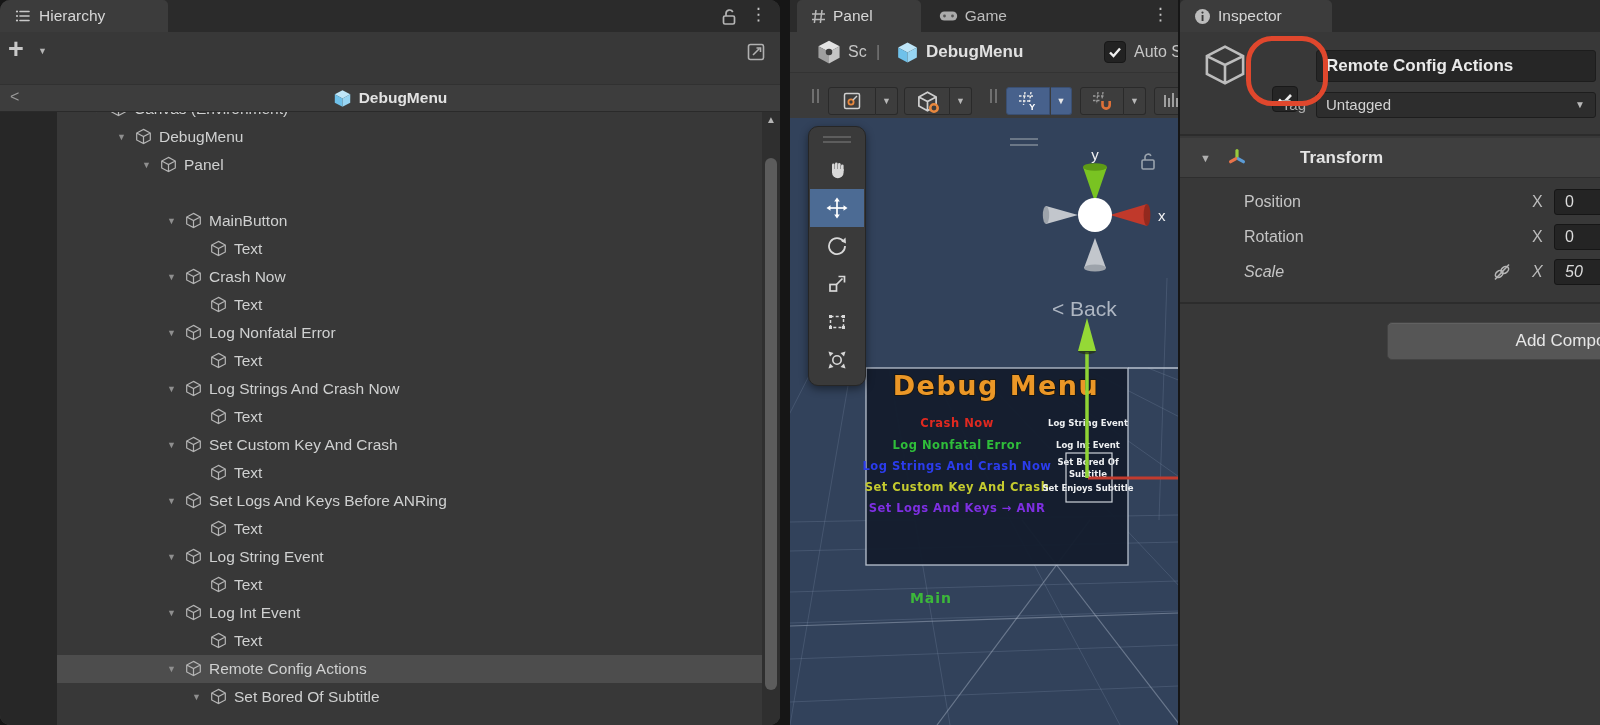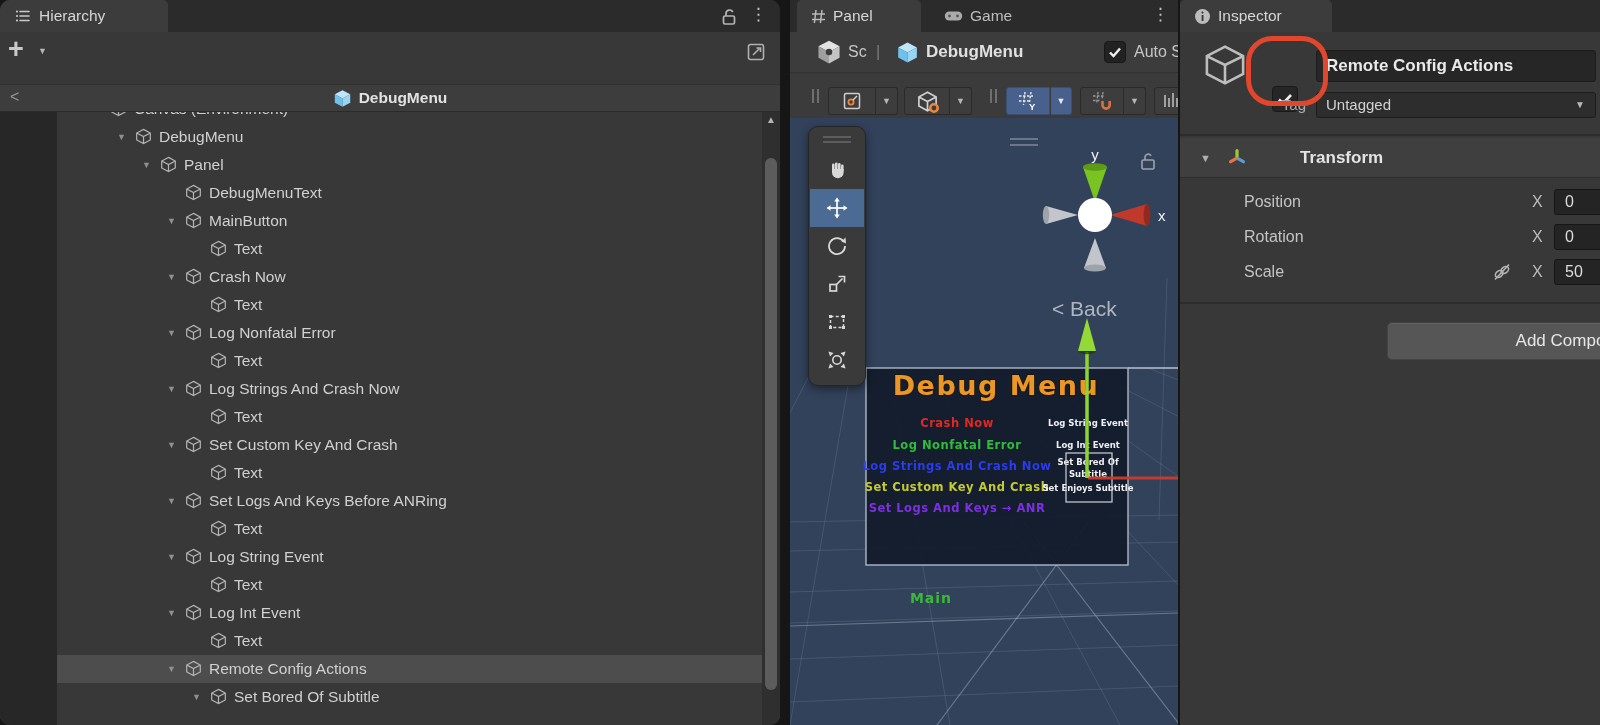--- a/index.html
+++ b/index.html
@@ -179,28 +179,20 @@
           </div>
           <div class="trow" style="top: 39px;">
             <span class="tri" style="left: 85px;">▼</span>
             <span class="cube" style="left: 103px;">
               <svg width="17" height="17" viewBox="0 0 16 16">
                 <path d="M8 1.3 L14.4 4.7 V11.3 L8 14.7 L1.6 11.3 V4.7 Z M1.6 4.7 L8 8 L14.4 4.7 M8 8 V14.7" fill="none" stroke="#b4b4b4" stroke-width="1.15"></path>
               </svg>
             </span>
             <span class="lbl" style="left: 127px;">Panel</span>
           </div>
-          <div class="trow" style="top: 67px;">
-            <span class="cube" style="left: 128px;">
-              <svg width="17" height="17" viewBox="0 0 16 16">
-                <path d="M8 1.3 L14.4 4.7 V11.3 L8 14.7 L1.6 11.3 V4.7 Z M1.6 4.7 L8 8 L14.4 4.7 M8 8 V14.7" fill="none" stroke="#b4b4b4" stroke-width="1.15"></path>
-              </svg>
-            </span>
-            <span class="lbl" style="left: 152px;">DebugMenuText</span>
-          </div>
           <div class="trow" style="top: 95px;">
             <span class="tri" style="left: 110px;">▼</span>
             <span class="cube" style="left: 128px;">
               <svg width="17" height="17" viewBox="0 0 16 16">
                 <path d="M8 1.3 L14.4 4.7 V11.3 L8 14.7 L1.6 11.3 V4.7 Z M1.6 4.7 L8 8 L14.4 4.7 M8 8 V14.7" fill="none" stroke="#b4b4b4" stroke-width="1.15"></path>
               </svg>
             </span>
             <span class="lbl" style="left: 152px;">MainButton</span>
           </div>
           <div class="trow" style="top: 123px;">
@@ -366,21 +358,21 @@
               <g stroke="#b8b8b8" stroke-width="1.5">
                 <line x1="5" y1="1" x2="3.4" y2="14"></line>
                 <line x1="11" y1="1" x2="9.4" y2="14"></line>
                 <line x1="1" y1="5" x2="14" y2="5"></line>
                 <line x1="1" y1="10.5" x2="14" y2="10.5"></line>
               </g>
             </svg>
         </span>
         <span>Panel</span>
       </div>
-      <div class="tab inactive" style="left:140px;width:114px;">
+      <div class="tab inactive" style="left:117px;width:114px;justify-content:flex-end;">
         <span>
           <svg width="19" height="14" viewBox="0 0 19 14">
               <rect x="0.8" y="2.5" width="17.4" height="9" rx="4.5" fill="#ababab"></rect>
               <circle cx="5.5" cy="7" r="1.4" fill="#555"></circle>
               <circle cx="13.5" cy="7" r="1.4" fill="#555"></circle>
             </svg>
         </span>
         <span>Game</span>
       </div>
       <span class="kebab" style="left:362px;">⋮</span>
@@ -668,21 +660,21 @@
     <div class="trow2" style="top:188px;">
       <span class="flabel">Position</span>
       <span class="axis">X</span>
       <div class="fld">0</div>
     </div>
     <div class="trow2" style="top:223px;">
       <span class="flabel">Rotation</span>
       <span class="axis">X</span>
       <div class="fld">0</div>
     </div>
-    <div class="trow2" style="top:258px;">
+    <div class="trow2" style="top:258px;font-style:italic;">
       <span class="flabel">Scale</span>
       <span style="position:absolute;left:294px;top:2px;">
         <svg width="24" height="24" viewBox="0 0 24 24" fill="none" stroke="#b5b5b5" stroke-width="1.6">
             <ellipse cx="9.2" cy="14" rx="4.2" ry="3" transform="rotate(-38 9.2 14)"></ellipse>
             <ellipse cx="14.8" cy="10" rx="4.2" ry="3" transform="rotate(-38 14.8 10)"></ellipse>
             <line x1="5" y1="19.5" x2="19" y2="4.5"></line>
           </svg>
       </span>
       <span class="axis">X</span>
       <div class="fld">50</div>

